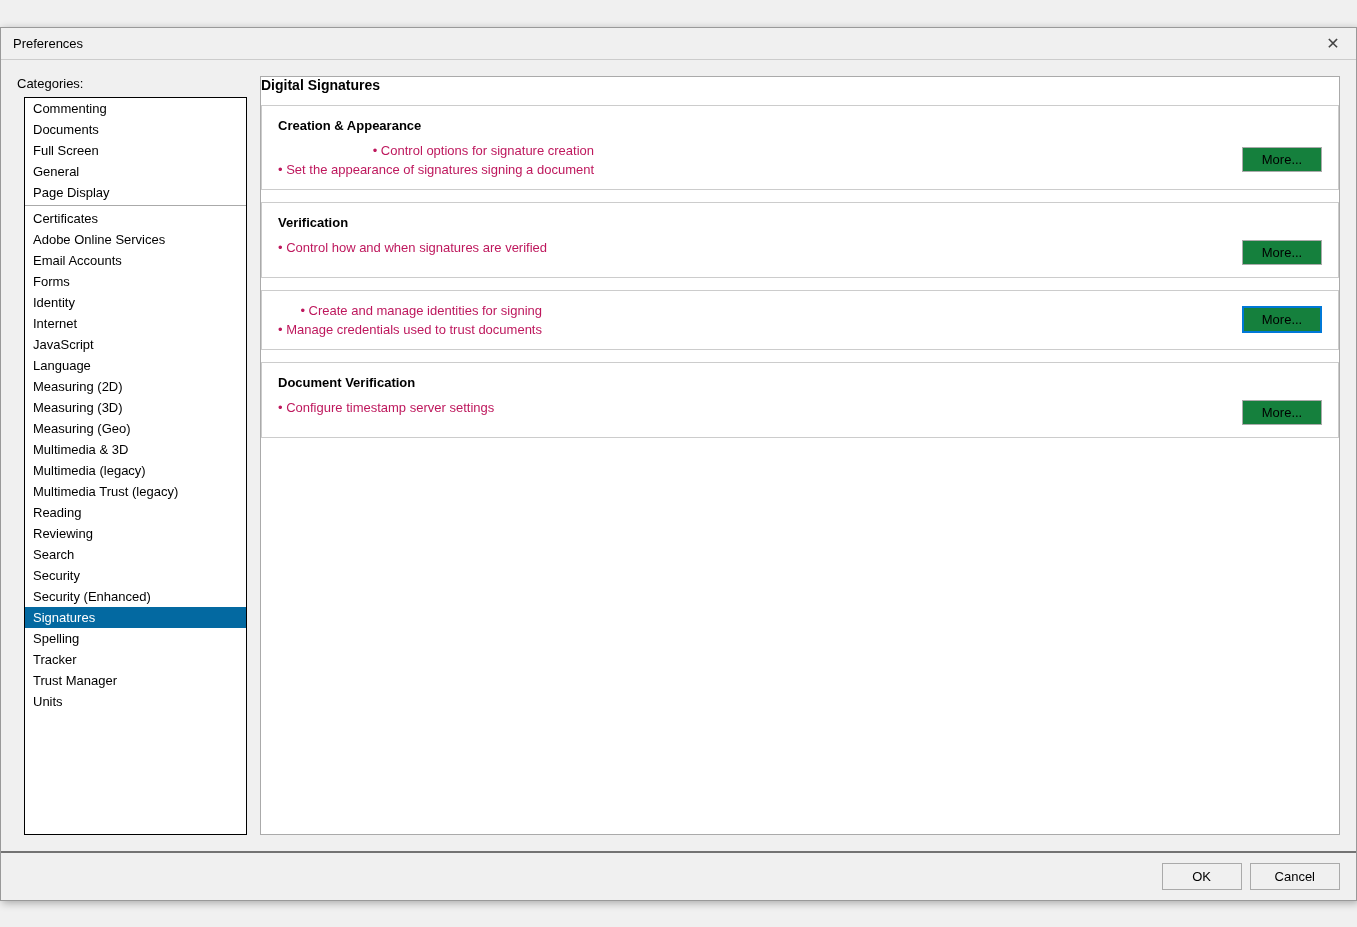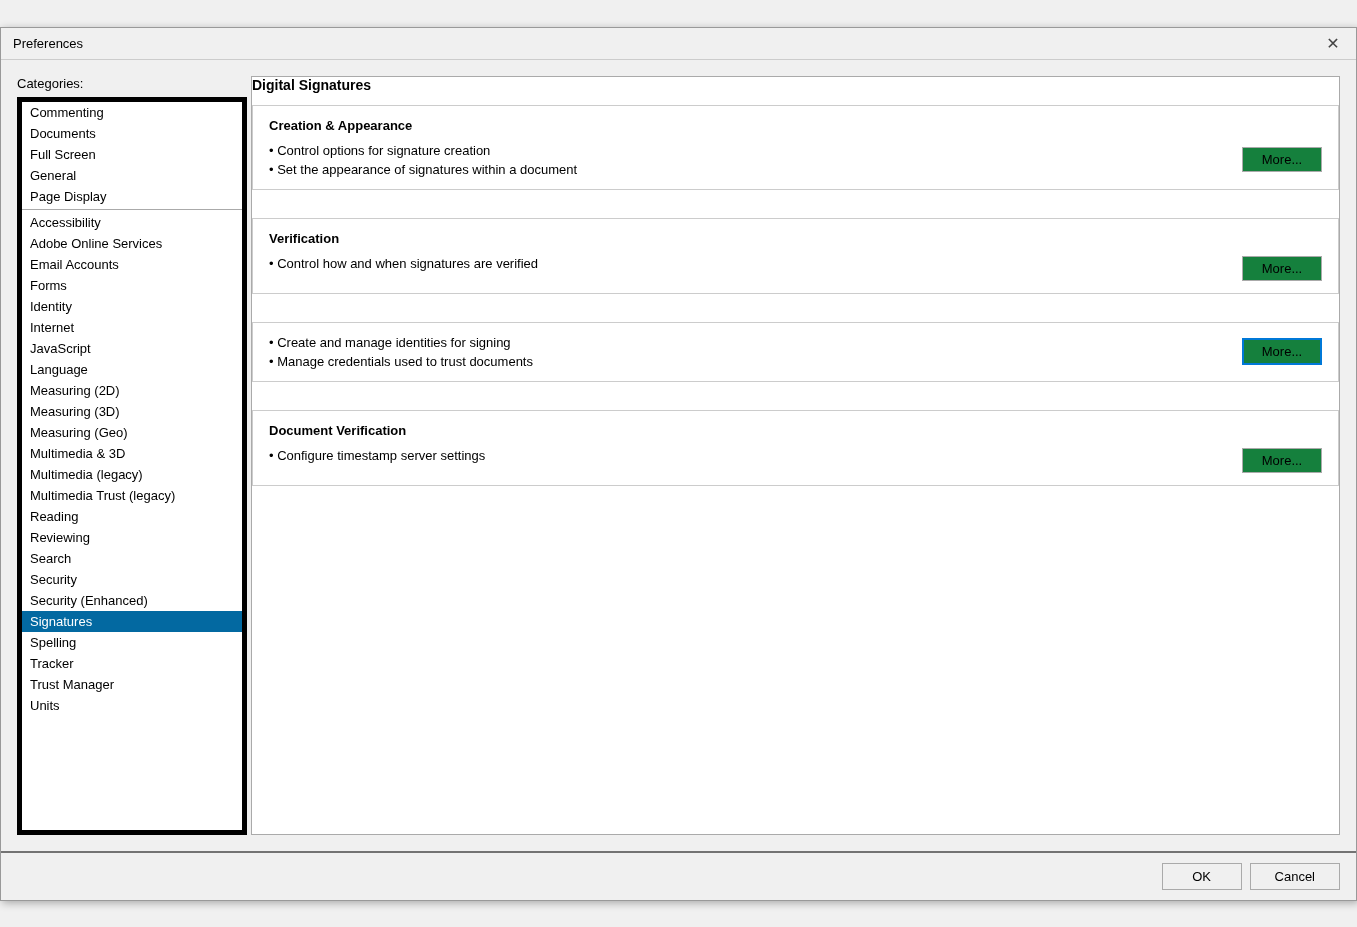--- a/index.html
+++ b/index.html
@@ -43,40 +43,41 @@
       font-size: 16px;
       color: #444;
       display: flex;
       align-items: center;
       justify-content: center;
     }
     .dialog-body {
       display: flex;
       flex: 1;
       padding: 16px;
-      gap: 4px;
+      gap: 13px;
       overflow: hidden;
     }
     .left-panel {
       width: 230px;
       display: flex;
       flex-direction: column;
       flex-shrink: 0;
     }
     .categories-label {
       font-size: 13px;
       margin-bottom: 6px;
       color: #000;
     }
     .category-list {
-      border: 5px solid #000000;
+      border: 1px solid #000000;
       background: #fff;
       flex: 1;
       overflow-y: auto;
       list-style: none;
+      margin-left: 7px;
     }
     .category-list li {
       padding: 3px 8px;
       cursor: pointer;
       color: #000;
       font-size: 13px;
       white-space: nowrap;
     }
     .category-list li.selected { background: #0369a1; color: #fff; }
     .category-list .separator {
@@ -98,42 +99,43 @@
       overflow-y: auto;
     }
     .section-title {
       font-size: 14px;
       font-weight: bold;
       margin-bottom: 12px;
       color: #000;
     }
     .card {
       border: 1px solid #ccc;
-      margin-bottom: 28px;
+      margin-bottom: 12px;
       padding: 12px 16px;
     }
     .card-header {
       font-size: 13px;
       font-weight: bold;
       margin-bottom: 10px;
       color: #000;
     }
     .card-content {
       display: flex;
       align-items: flex-start;
       justify-content: space-between;
     }
     .card-bullets {
       display: flex;
       flex-direction: column;
       gap: 4px;
     }
     .card-bullets span {
       font-size: 13px;
-      color: #000000;
+      color: #be185d;
+      text-align: right;
     }
     .more-btn {
       padding: 4px 16px;
       background: #15803d;
       border: 1px solid #aaa;
       cursor: pointer;
       font-size: 13px;
       min-width: 80px;
       white-space: nowrap;
       align-self: center;
@@ -171,21 +173,21 @@
       <div class="categories-label">Categories:</div>
       <ul class="category-list">
 
         <li>Commenting</li>
         <li>Documents</li>
         <li>Full Screen</li>
         <li>General</li>
         <li>Page Display</li>
         <li class="separator"></li>
 
-        <li>Accessibility</li>
+        <li>Certificates</li>
         <li>Adobe Online Services</li>
         <li>Email Accounts</li>
         <li>Forms</li>
         <li>Identity</li>
         <li>Internet</li>
         <li>JavaScript</li>
         <li>Language</li>
         <li>Measuring (2D)</li>
         <li>Measuring (3D)</li>
         <li>Measuring (Geo)</li>
@@ -207,21 +209,21 @@
 
     <div class="right-panel">
       <div class="content-area">
         <div class="section-title">Digital Signatures</div>
 
         <div class="card">
           <div class="card-header">Creation &amp; Appearance</div>
           <div class="card-content">
             <div class="card-bullets">
               <span>• Control options for signature creation</span>
-              <span>• Set the appearance of signatures within a document</span>
+              <span>• Set the appearance of signatures signing a document</span>
             </div>
             <button class="more-btn">More...</button>
           </div>
         </div>
 
         <div class="card">
           <div class="card-header">Verification</div>
           <div class="card-content">
             <div class="card-bullets">
               <span>• Control how and when signatures are verified</span>

